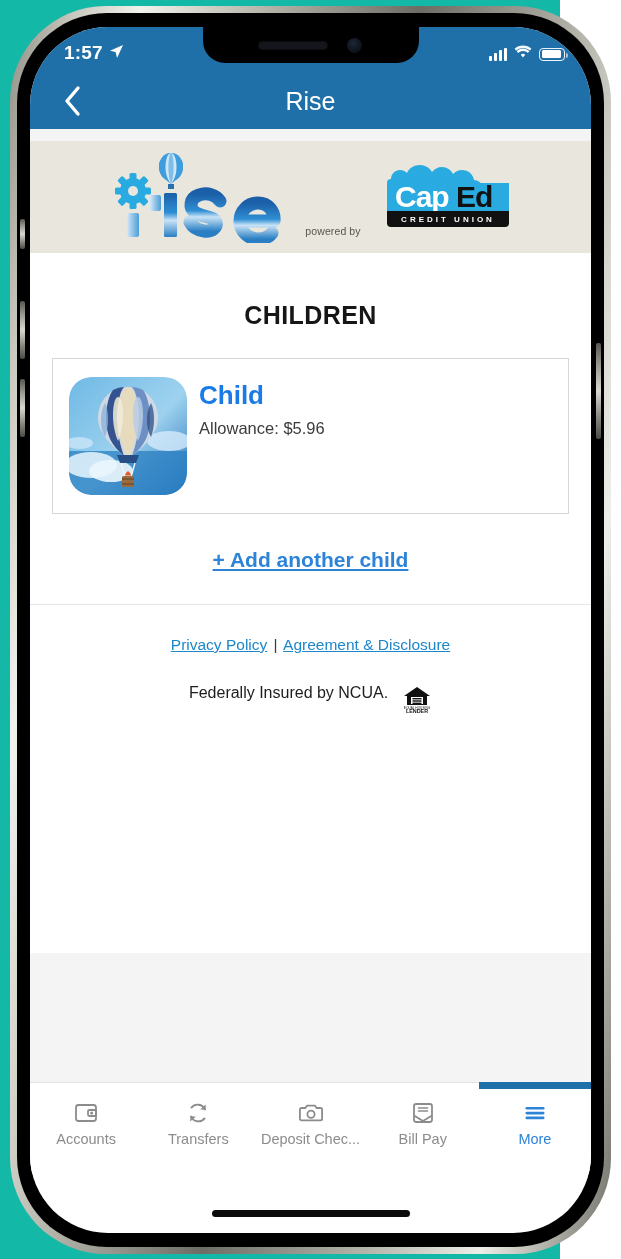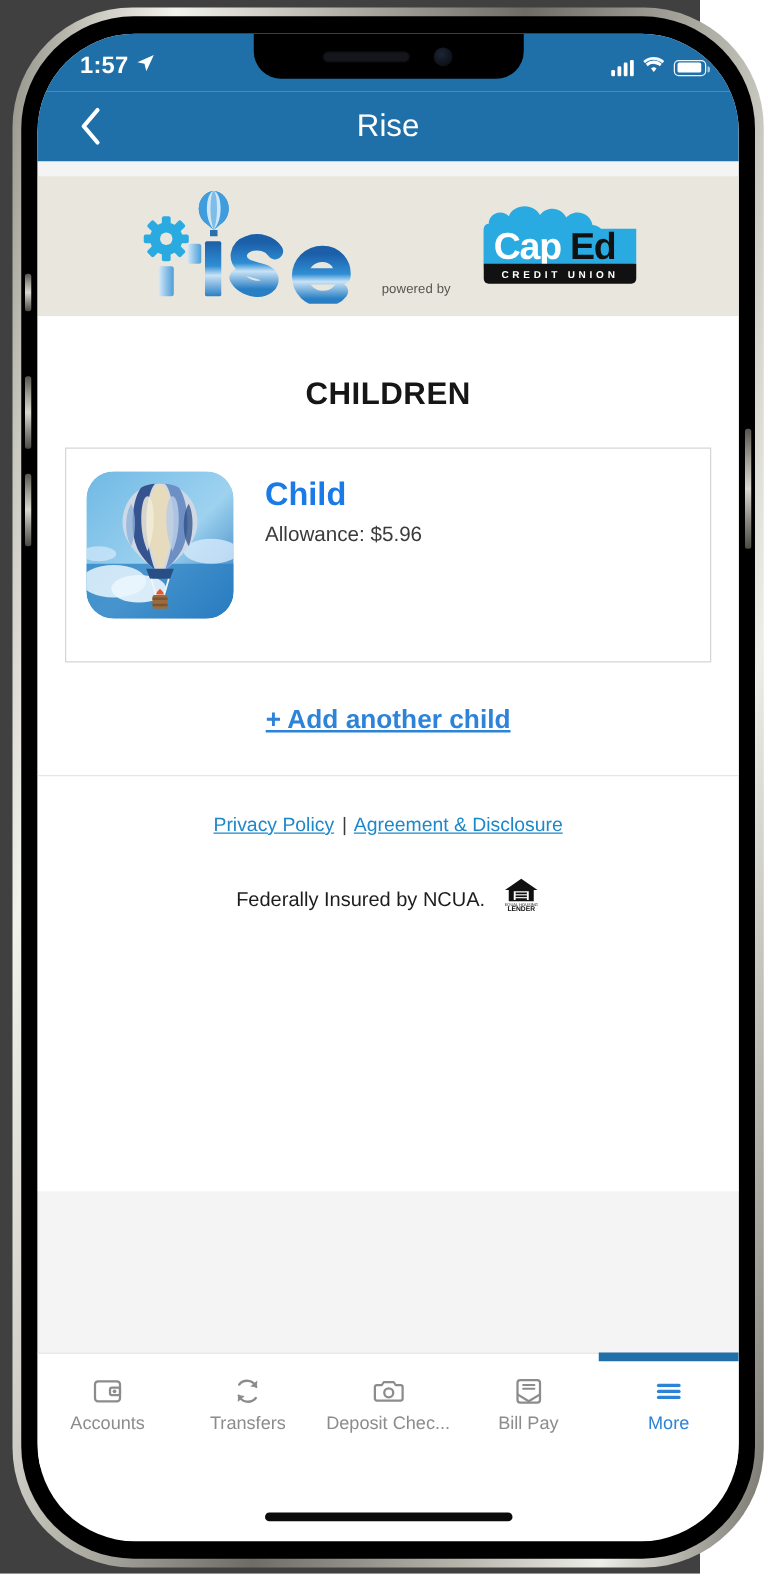--- a/index.html
+++ b/index.html
@@ -10,21 +10,21 @@
     background: #ffffff;
     font-family: "Liberation Sans", sans-serif;
     overflow: hidden;
   }
 
   
   .stage {
     position: relative;
     width: 560px;
     height: 1259px;
-    background: #404040;
+    background: #14b8a6;
     text-decoration: underline;
   }
 
   .phone-frame {
     position: absolute;
     left: 10px;
     top: 6px;
     width: 601px;
     height: 1248px;
     border-radius: 96px;
@@ -209,22 +209,22 @@
     padding: 48px 0 28px;
   }
 
   
   .child-card {
     margin: 0 22px;
     border: 1px solid #d6d6d6;
     background: #ffffff;
     display: flex;
     align-items: flex-start;
-    padding: 18px 16px 34px;
-    gap: 25px;
+    padding: 18px 16px 18px;
+    gap: 12px;
     cursor: pointer;
   }
   .child-avatar {
     flex: 0 0 auto;
     width: 118px; height: 118px;
     border-radius: 22px;
     overflow: hidden;
   }
   .child-avatar svg { display: block; }
   .child-info { padding-top: 4px; }
@@ -263,21 +263,21 @@
   }
   .legal-links a {
     color: #1c87c9;
     text-decoration: underline;
     cursor: pointer;
   }
   .legal-sep { color: #3c3c3c; padding: 0 2px; }
 
   .ncua-row {
     display: flex;
-    align-items: flex-end;
+    align-items: flex-start;
     justify-content: center;
     gap: 14px;
     padding: 26px 0 0;
   }
   .ncua-text { font-size: 16px; color: #1d1d1d; }
   .ehl-logo { width: 30px; height: 30px; }
   .ehl-logo svg { display: block; }
 
   
   .tab-bar {

